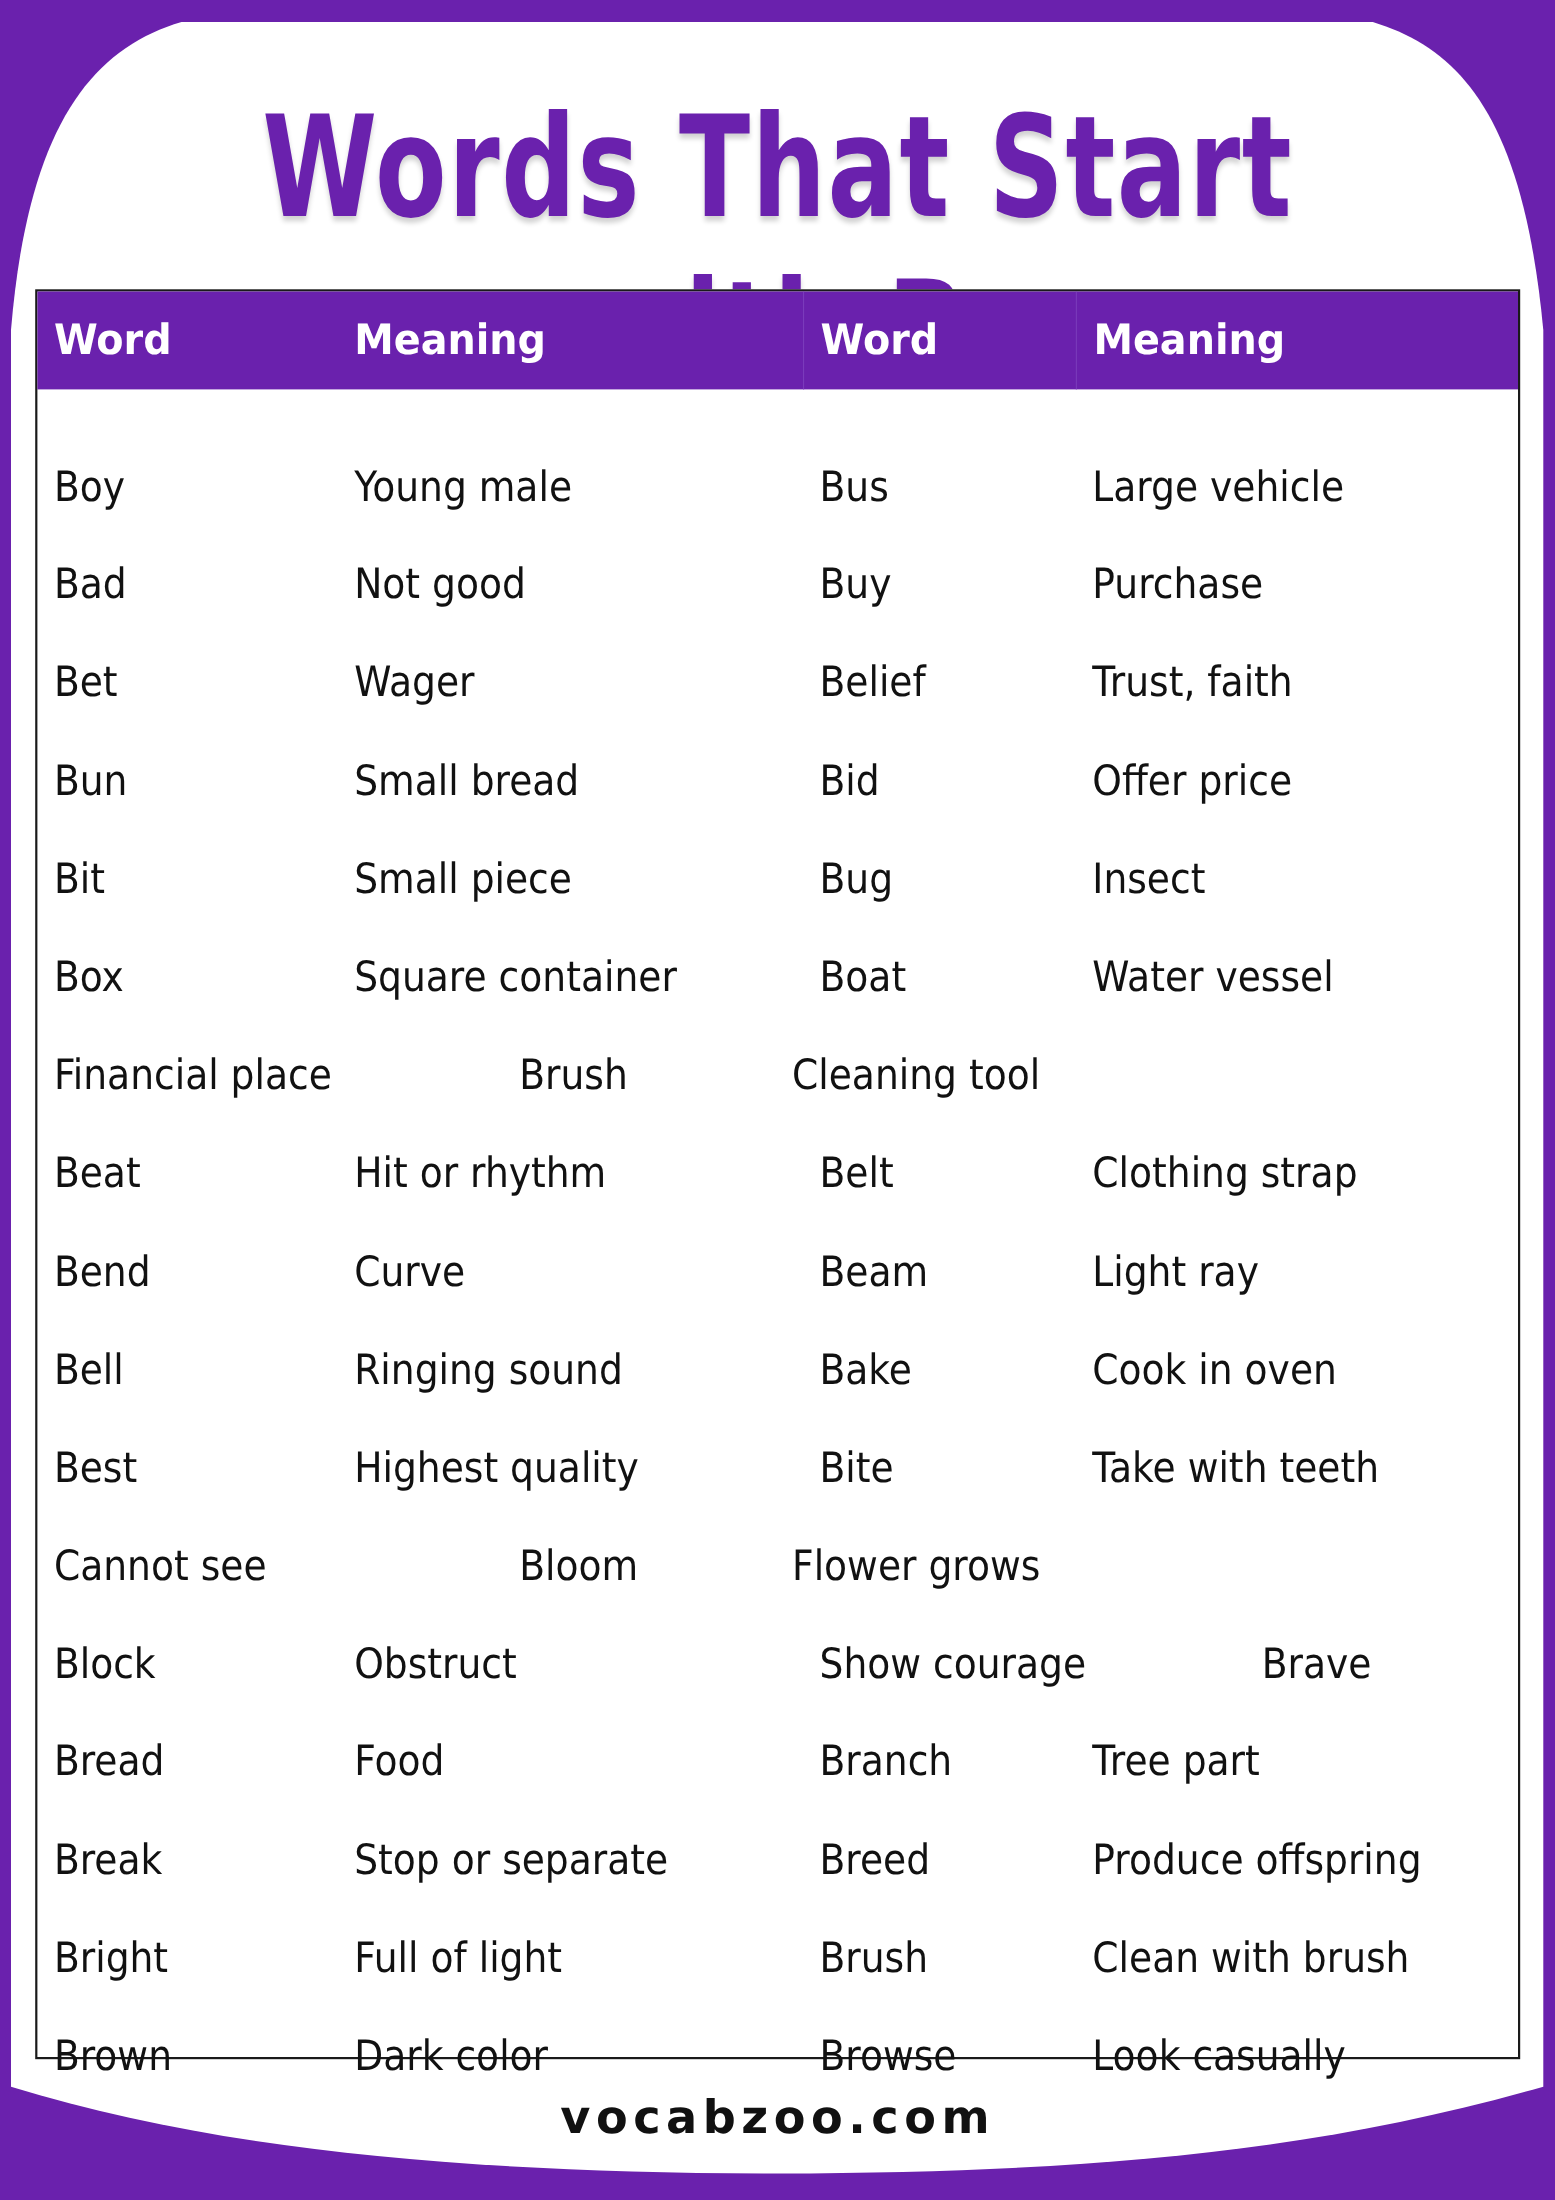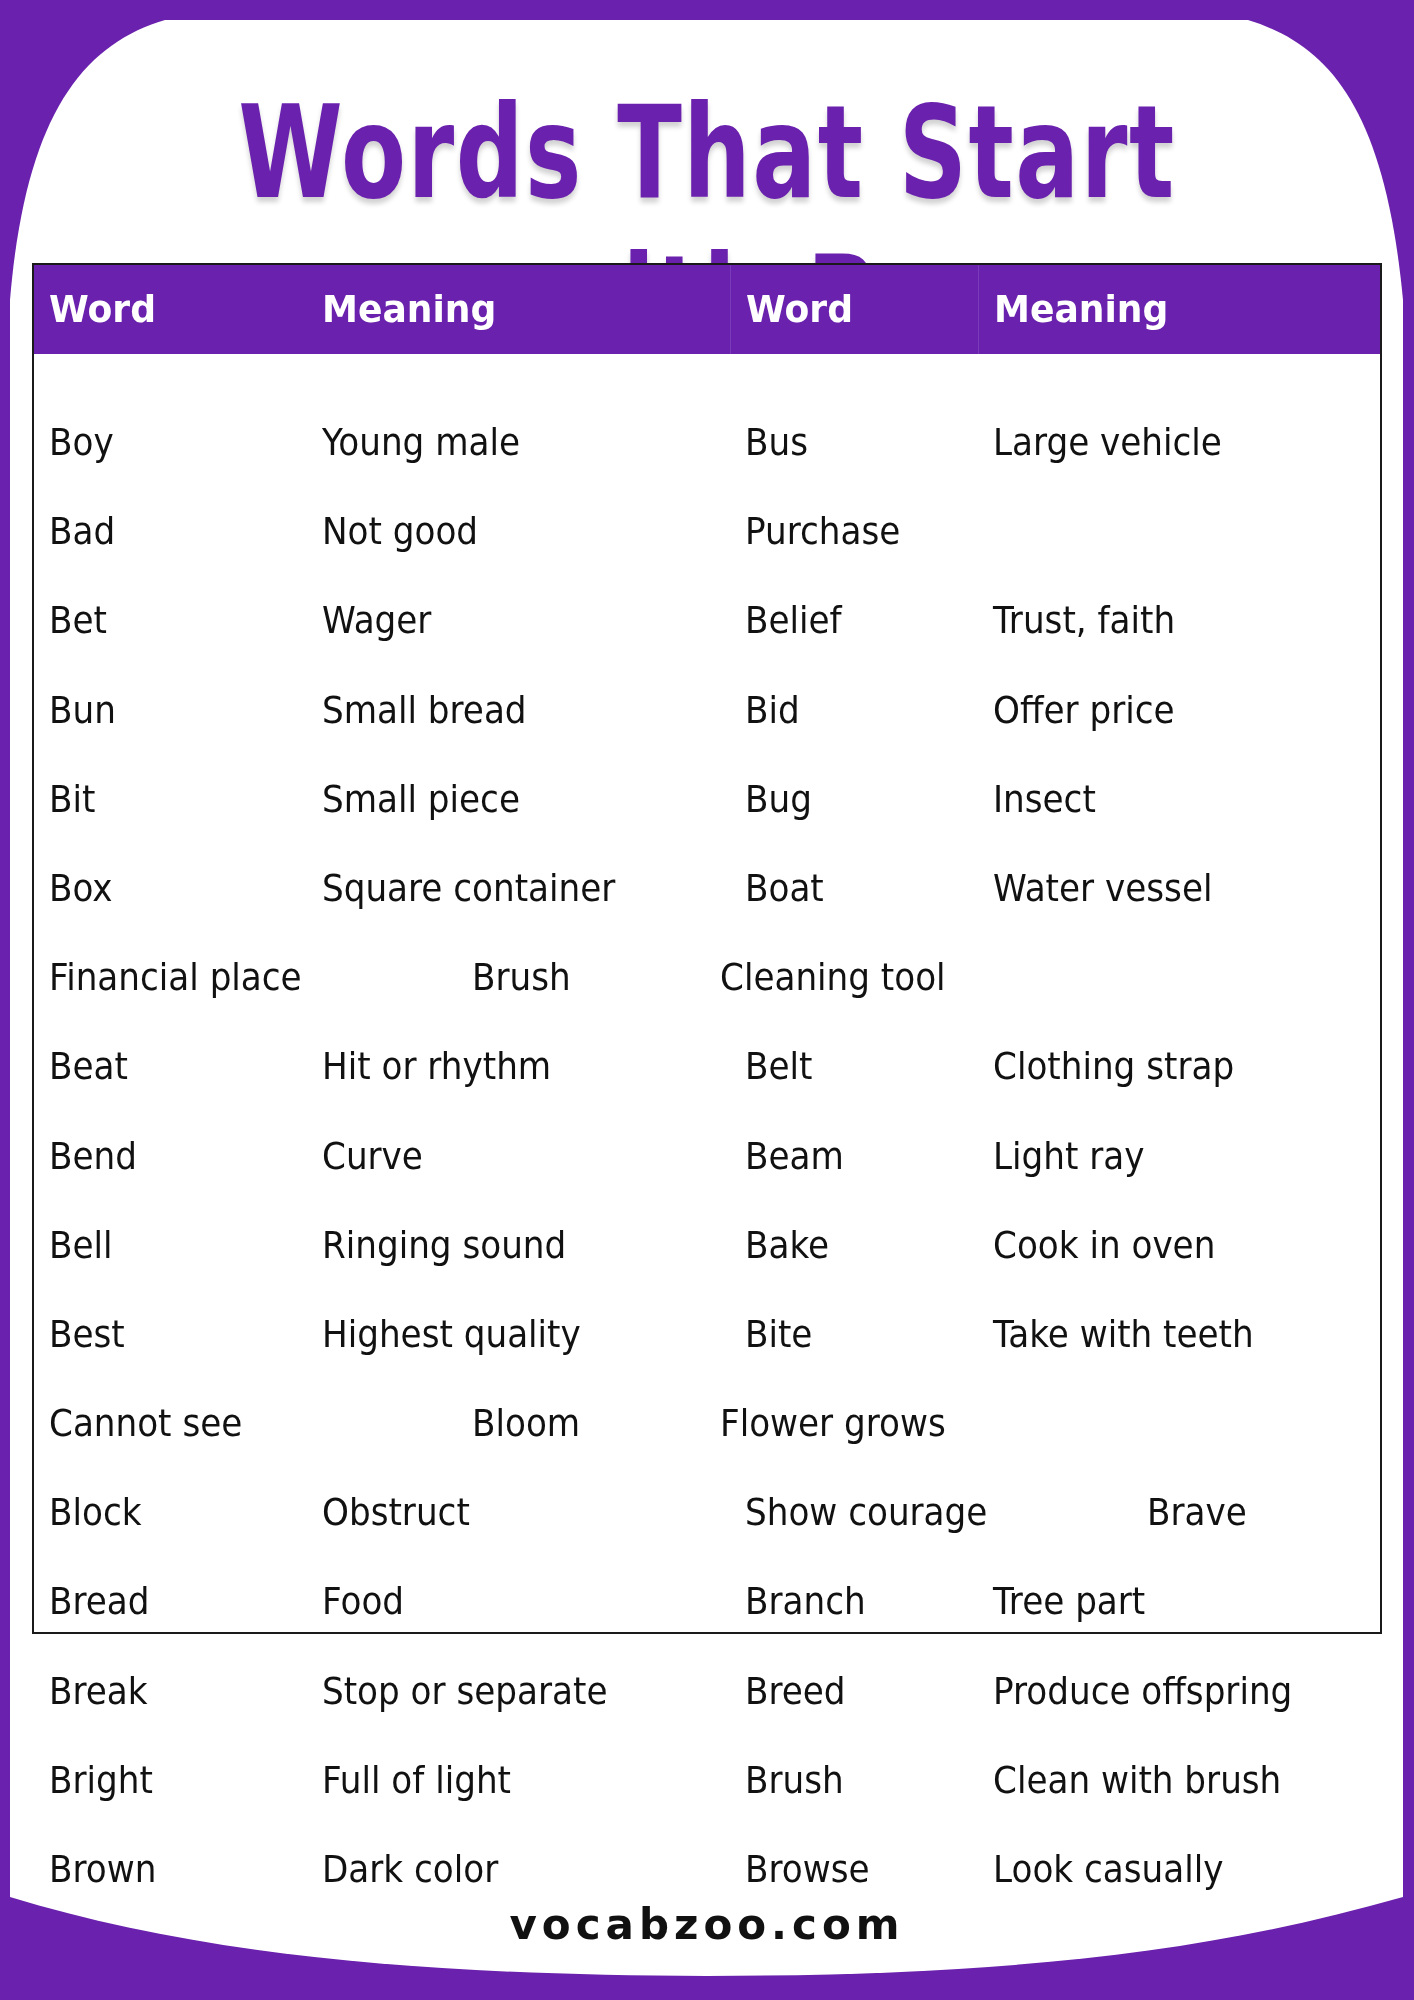--- a/index.html
+++ b/index.html
@@ -8,21 +8,21 @@
   .frame { position: absolute; left: 0; top: 0; width: 1414px; height: 2000px; }
   .title {
     position: absolute; left: 0; width: 1414px; top: 78px;
     text-align: center; color: #6a21ad;
     font-family: "DejaVu Sans", sans-serif; font-weight: bold;
     font-size: 128px; line-height: 150px; letter-spacing: 2px;
     transform: scaleX(0.74); transform-origin: center;
     text-shadow: 0 5px 6px rgba(0,0,0,0.18);
   }
   .table {
-    position: absolute; left: 32px; top: 263px; width: 1350px; height: 1371px;
+    position: absolute; left: 32px; top: 263px; width: 1350px; height: 1609px;
     border: 2px solid #1a1a1a; background: #ffffff;
   }
   .thead { display: flex; height: 89px; background: #6a21ad; }
   .thead .cell {
     color: #ffffff; font-family: "DejaVu Sans", sans-serif; font-weight: bold;
     font-size: 38px; line-height: 89px;
   }
   .row { display: flex; height: 89.2px; }
   .row .cell {
     color: #111111; font-family: "DejaVu Sans", sans-serif; font-weight: normal;
@@ -64,20 +64,21 @@
   <div class="rows">
     <div class="row">
         <div class="cell c1"><span>Boy</span></div>
         <div class="cell c2"><span>Young male</span></div>
         <div class="cell c3"><span>Bus</span></div>
         <div class="cell c4"><span>Large vehicle</span></div>
       </div>
     <div class="row">
         <div class="cell c1"><span>Bad</span></div>
         <div class="cell c2"><span>Not good</span></div>
+        <div class="cell c3"><span>Buy</span></div>
         <div class="cell c4"><span>Purchase</span></div>
       </div>
     <div class="row">
         <div class="cell c1"><span>Bet</span></div>
         <div class="cell c2"><span>Wager</span></div>
         <div class="cell c3"><span>Belief</span></div>
         <div class="cell c4"><span>Trust, faith</span></div>
       </div>
     <div class="row">
         <div class="cell c1"><span>Bun</span></div>

